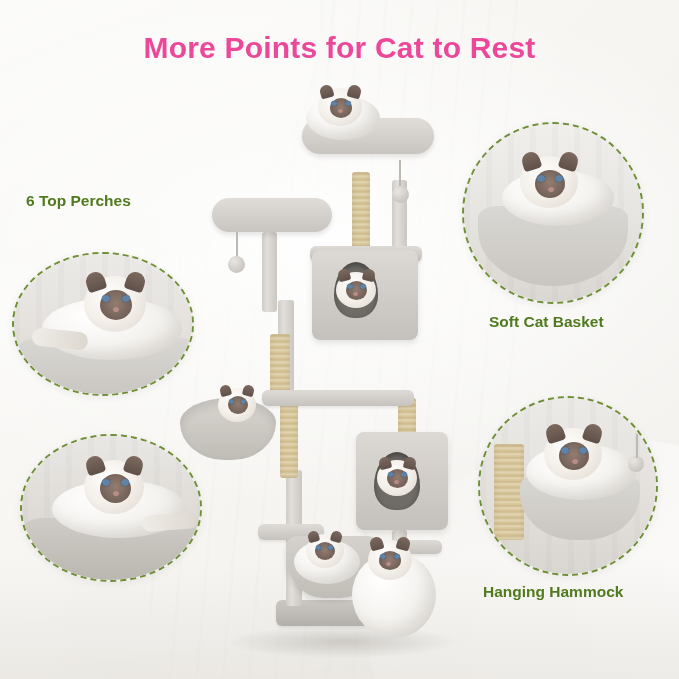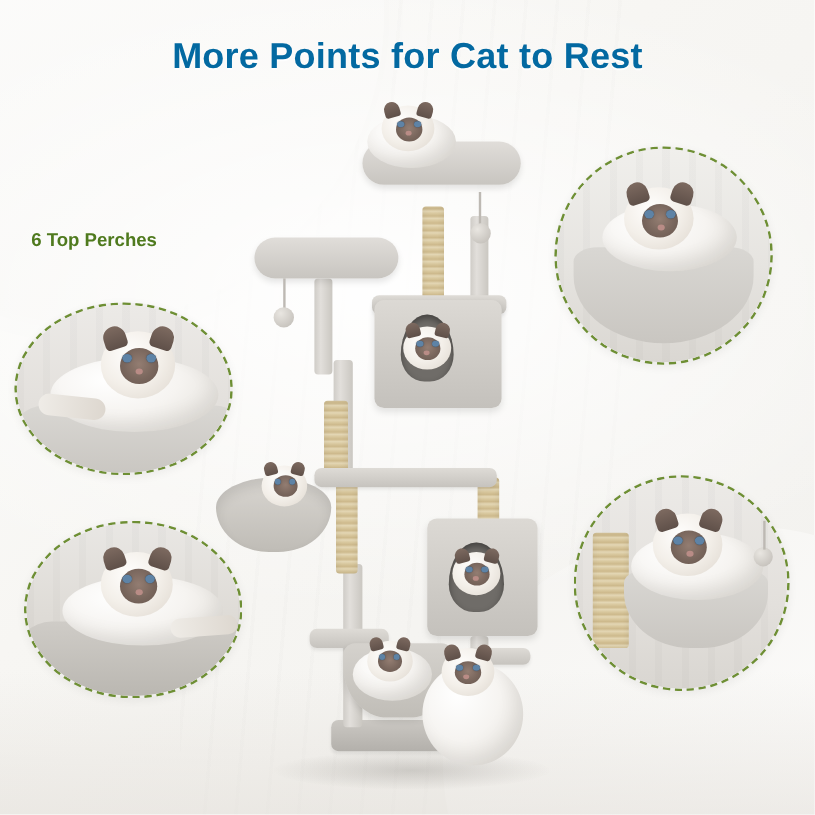--- a/index.html
+++ b/index.html
@@ -78,21 +78,21 @@
 
   
   .title {
     position: absolute;
     left: 0;
     top: 30px;
     width: 100%;
     text-align: center;
     font-size: 30px;
     font-weight: bold;
-    color: #0369a1;
+    color: #ec4899;
     letter-spacing: .2px;
     line-height: 1.2;
     text-shadow: 0 1px 0 rgba(255,255,255,.8);
   }
 
   
   .label {
     position: absolute;
     font-size: 15.5px;
     font-weight: bold;
@@ -380,37 +380,39 @@
       <div class="cat-mask" style="left:78px; top:38px; width:31px; height:29px;"></div>
       <div class="cat-ear" style="left:64px; top:20px; width:18px; height:18px; transform:rotate(-18deg);"></div>
       <div class="cat-ear" style="left:103px; top:20px; width:18px; height:18px; transform:rotate(18deg);"></div>
       <div class="cat-eye" style="left:80px; top:43px; width:8px; height:7px;"></div>
       <div class="cat-eye" style="left:99px; top:43px; width:8px; height:7px;"></div>
       <div class="cat-nose" style="left:91px; top:55px; width:6px; height:5px;"></div>
       <div class="cat-tail" style="left:120px; top:78px; width:56px; height:16px; transform:rotate(-4deg);"></div>
     </div>
   </div>
 
+  <div class="label label-soft-basket">Soft Cat Basket</div>
 
   <div class="callout c-right-top">
     <div class="photo">
       <div class="room-c"></div>
       <div class="stripe-soft"></div>
       <div class="plush" style="left:14px; top:82px; width:150px; height:80px; border-radius:20px 20px 50% 50% / 12px 12px 70% 70%;"></div>
       <div class="cat-body" style="left:38px; top:46px; width:112px; height:56px;"></div>
       <div class="cat-head" style="left:56px; top:32px; width:58px; height:52px;"></div>
       <div class="cat-mask" style="left:71px; top:46px; width:30px; height:28px;"></div>
       <div class="cat-ear" style="left:58px; top:28px; width:18px; height:18px; transform:rotate(-18deg);"></div>
       <div class="cat-ear" style="left:96px; top:28px; width:18px; height:18px; transform:rotate(18deg);"></div>
       <div class="cat-eye" style="left:73px; top:51px; width:8px; height:7px;"></div>
       <div class="cat-eye" style="left:91px; top:51px; width:8px; height:7px;"></div>
       <div class="cat-nose" style="left:84px; top:63px; width:6px; height:5px;"></div>
     </div>
   </div>
 
+  <div class="label label-hammock">Hanging Hammock</div>
 
   <div class="callout c-right-bot">
     <div class="photo">
       <div class="room-a"></div>
       <div class="stripe-soft"></div>
       <div class="sisal" style="left:14px; top:46px; width:30px; height:96px;"></div>
       <div class="plush" style="left:40px; top:78px; width:120px; height:64px; border-radius:14px 14px 46% 46% / 10px 10px 72% 72%;"></div>
       <div class="cat-body" style="left:46px; top:46px; width:110px; height:56px;"></div>
       <div class="cat-head" style="left:64px; top:30px; width:58px; height:52px;"></div>
       <div class="cat-mask" style="left:79px; top:44px; width:30px; height:28px;"></div>

